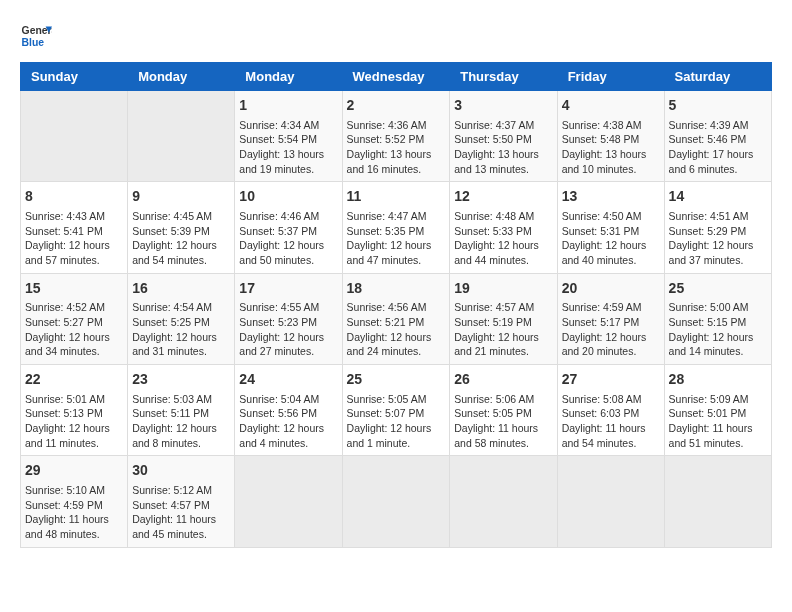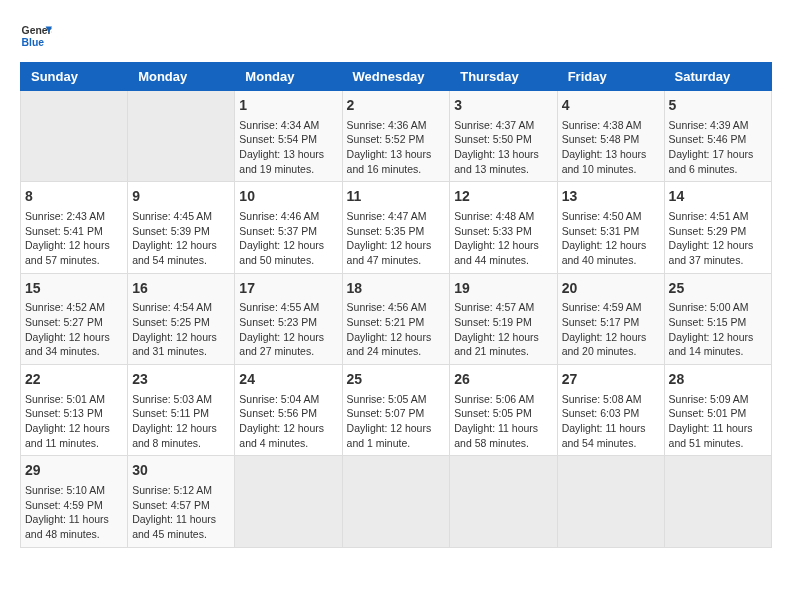--- a/index.html
+++ b/index.html
@@ -138,21 +138,21 @@
         <td>
           <span class="day-num">5</span>
           <div>Sunrise: 4:39 AM</div>
           <div>Sunset: 5:46 PM</div>
           <div>Daylight: 17 hours and 6 minutes.</div>
         </td>
       </tr>
       <tr>
         <td>
           <span class="day-num">8</span>
-          <div>Sunrise: 2:43 AM</div>
+          <div>Sunrise: 4:43 AM</div>
           <div>Sunset: 5:41 PM</div>
           <div>Daylight: 12 hours and 57 minutes.</div>
         </td>
         <td>
           <span class="day-num">9</span>
           <div>Sunrise: 4:45 AM</div>
           <div>Sunset: 5:39 PM</div>
           <div>Daylight: 12 hours and 54 minutes.</div>
         </td>
         <td>

